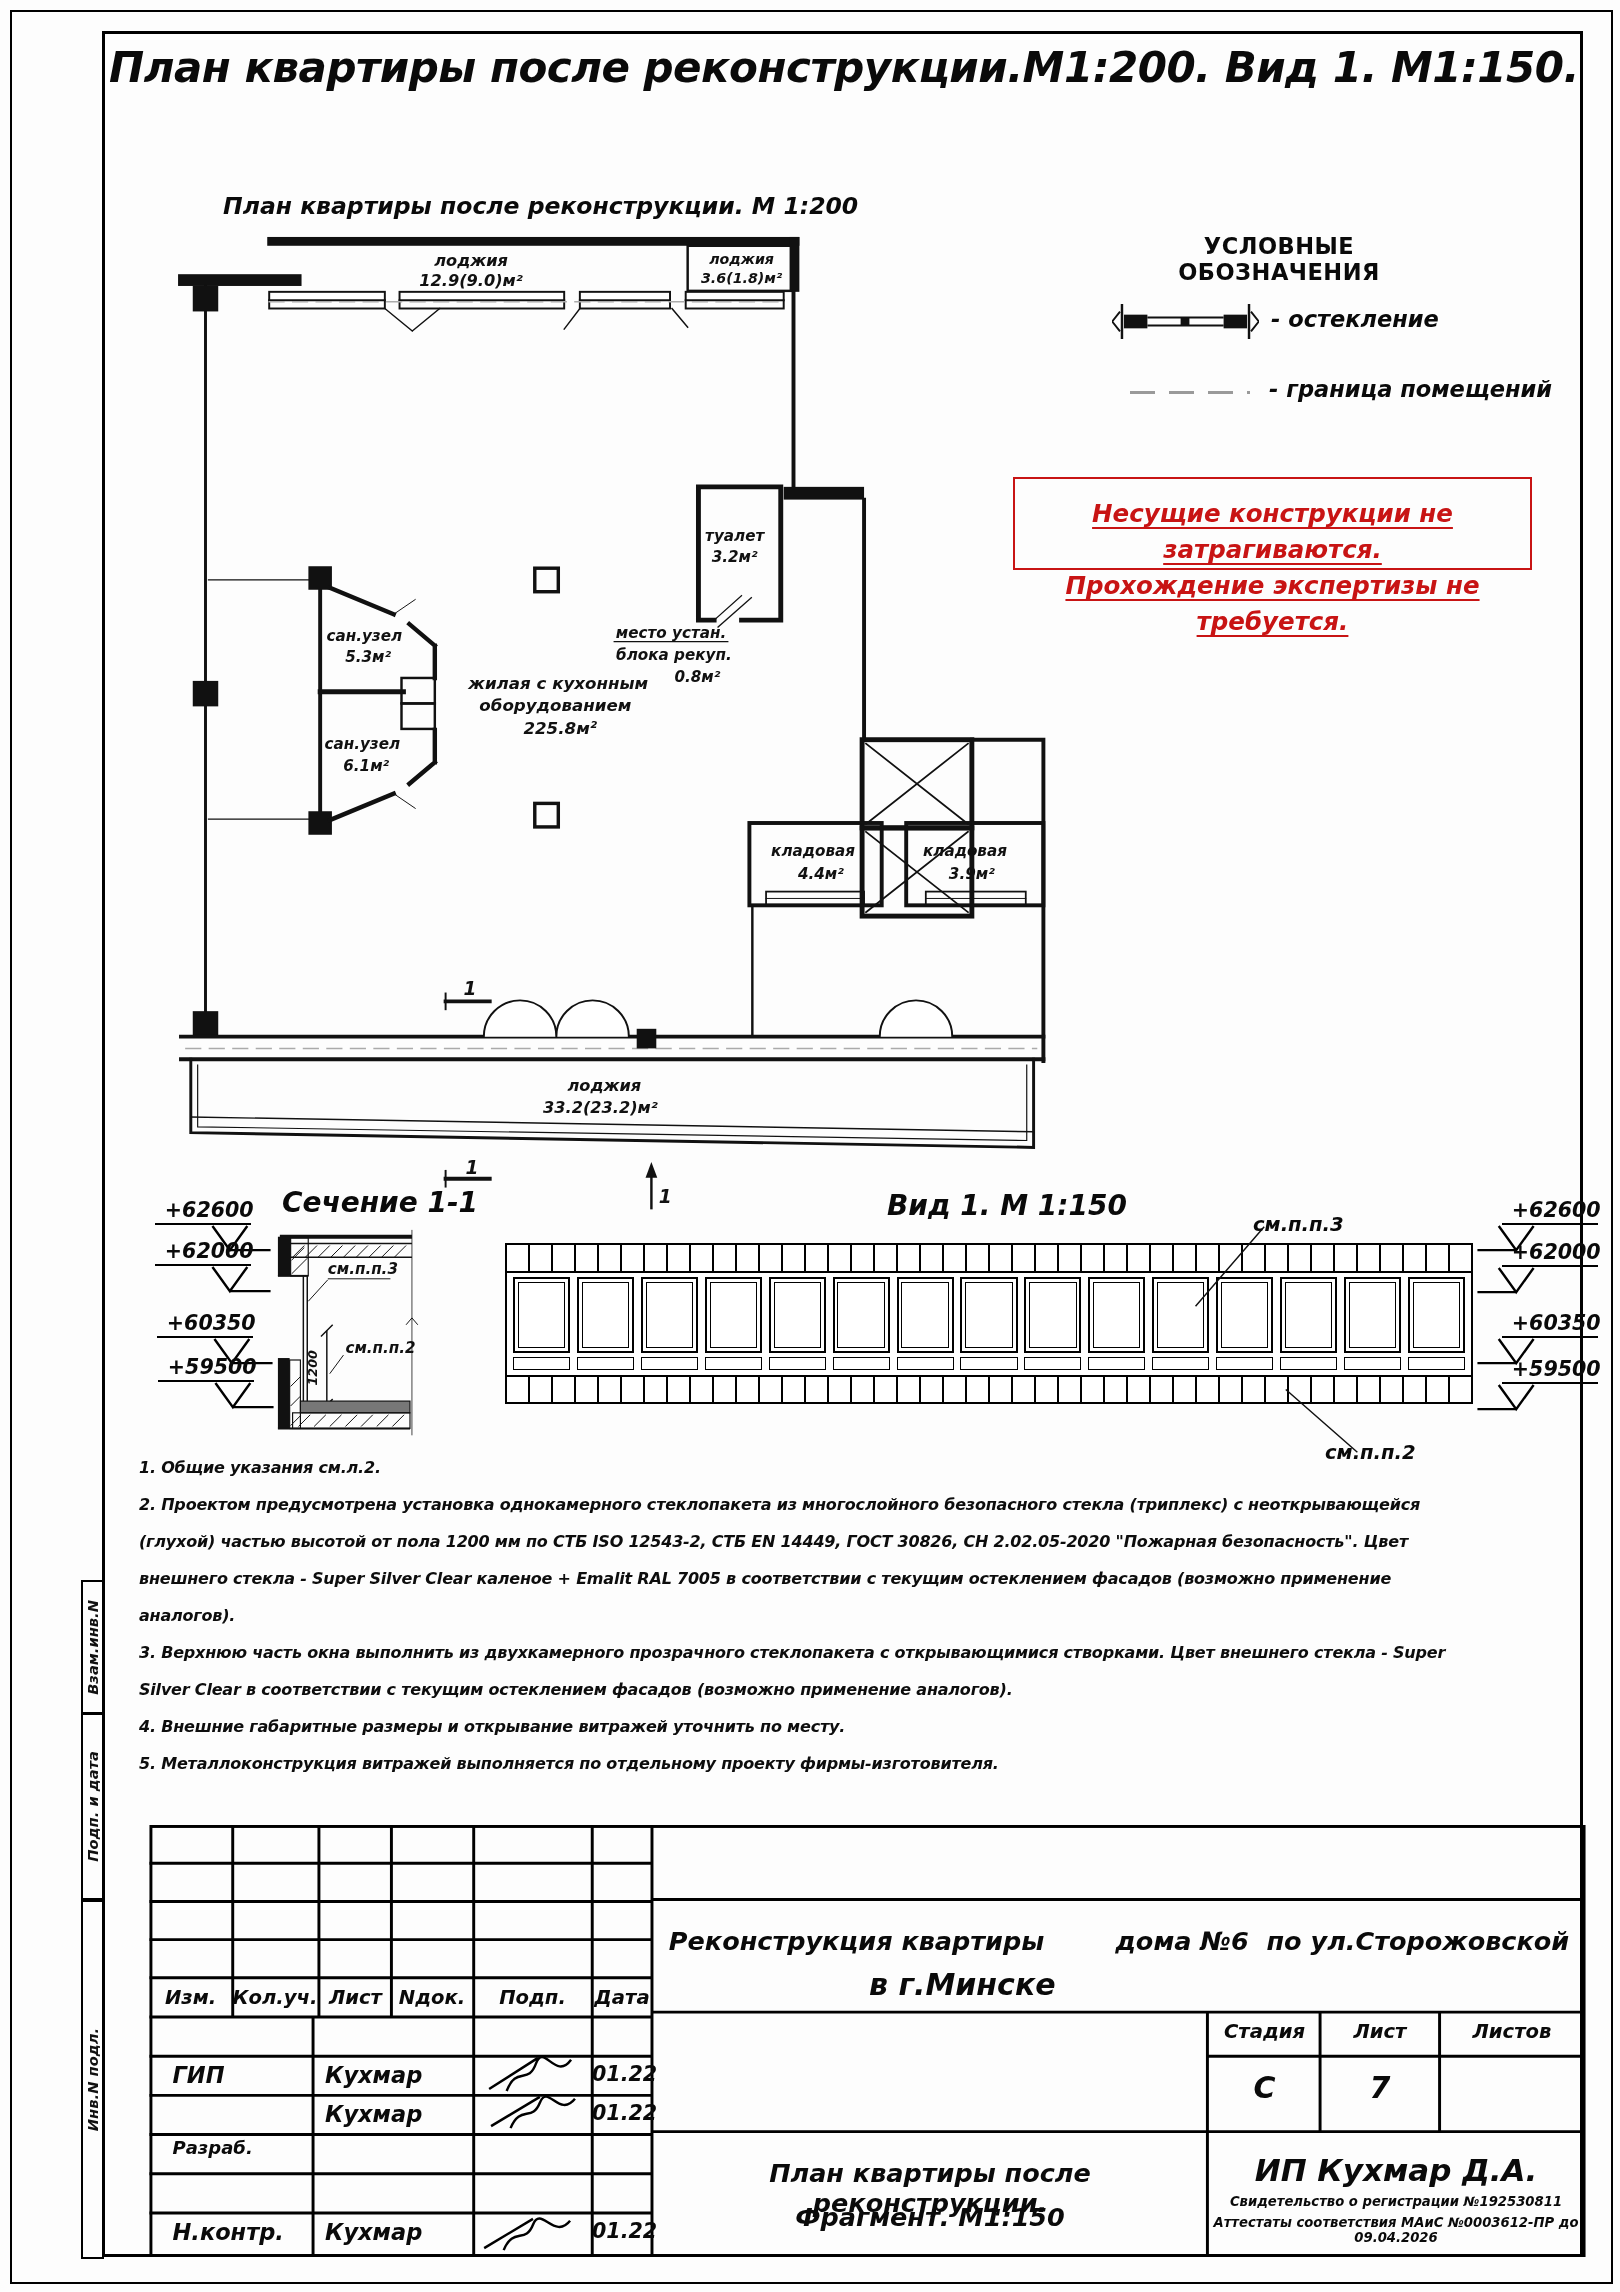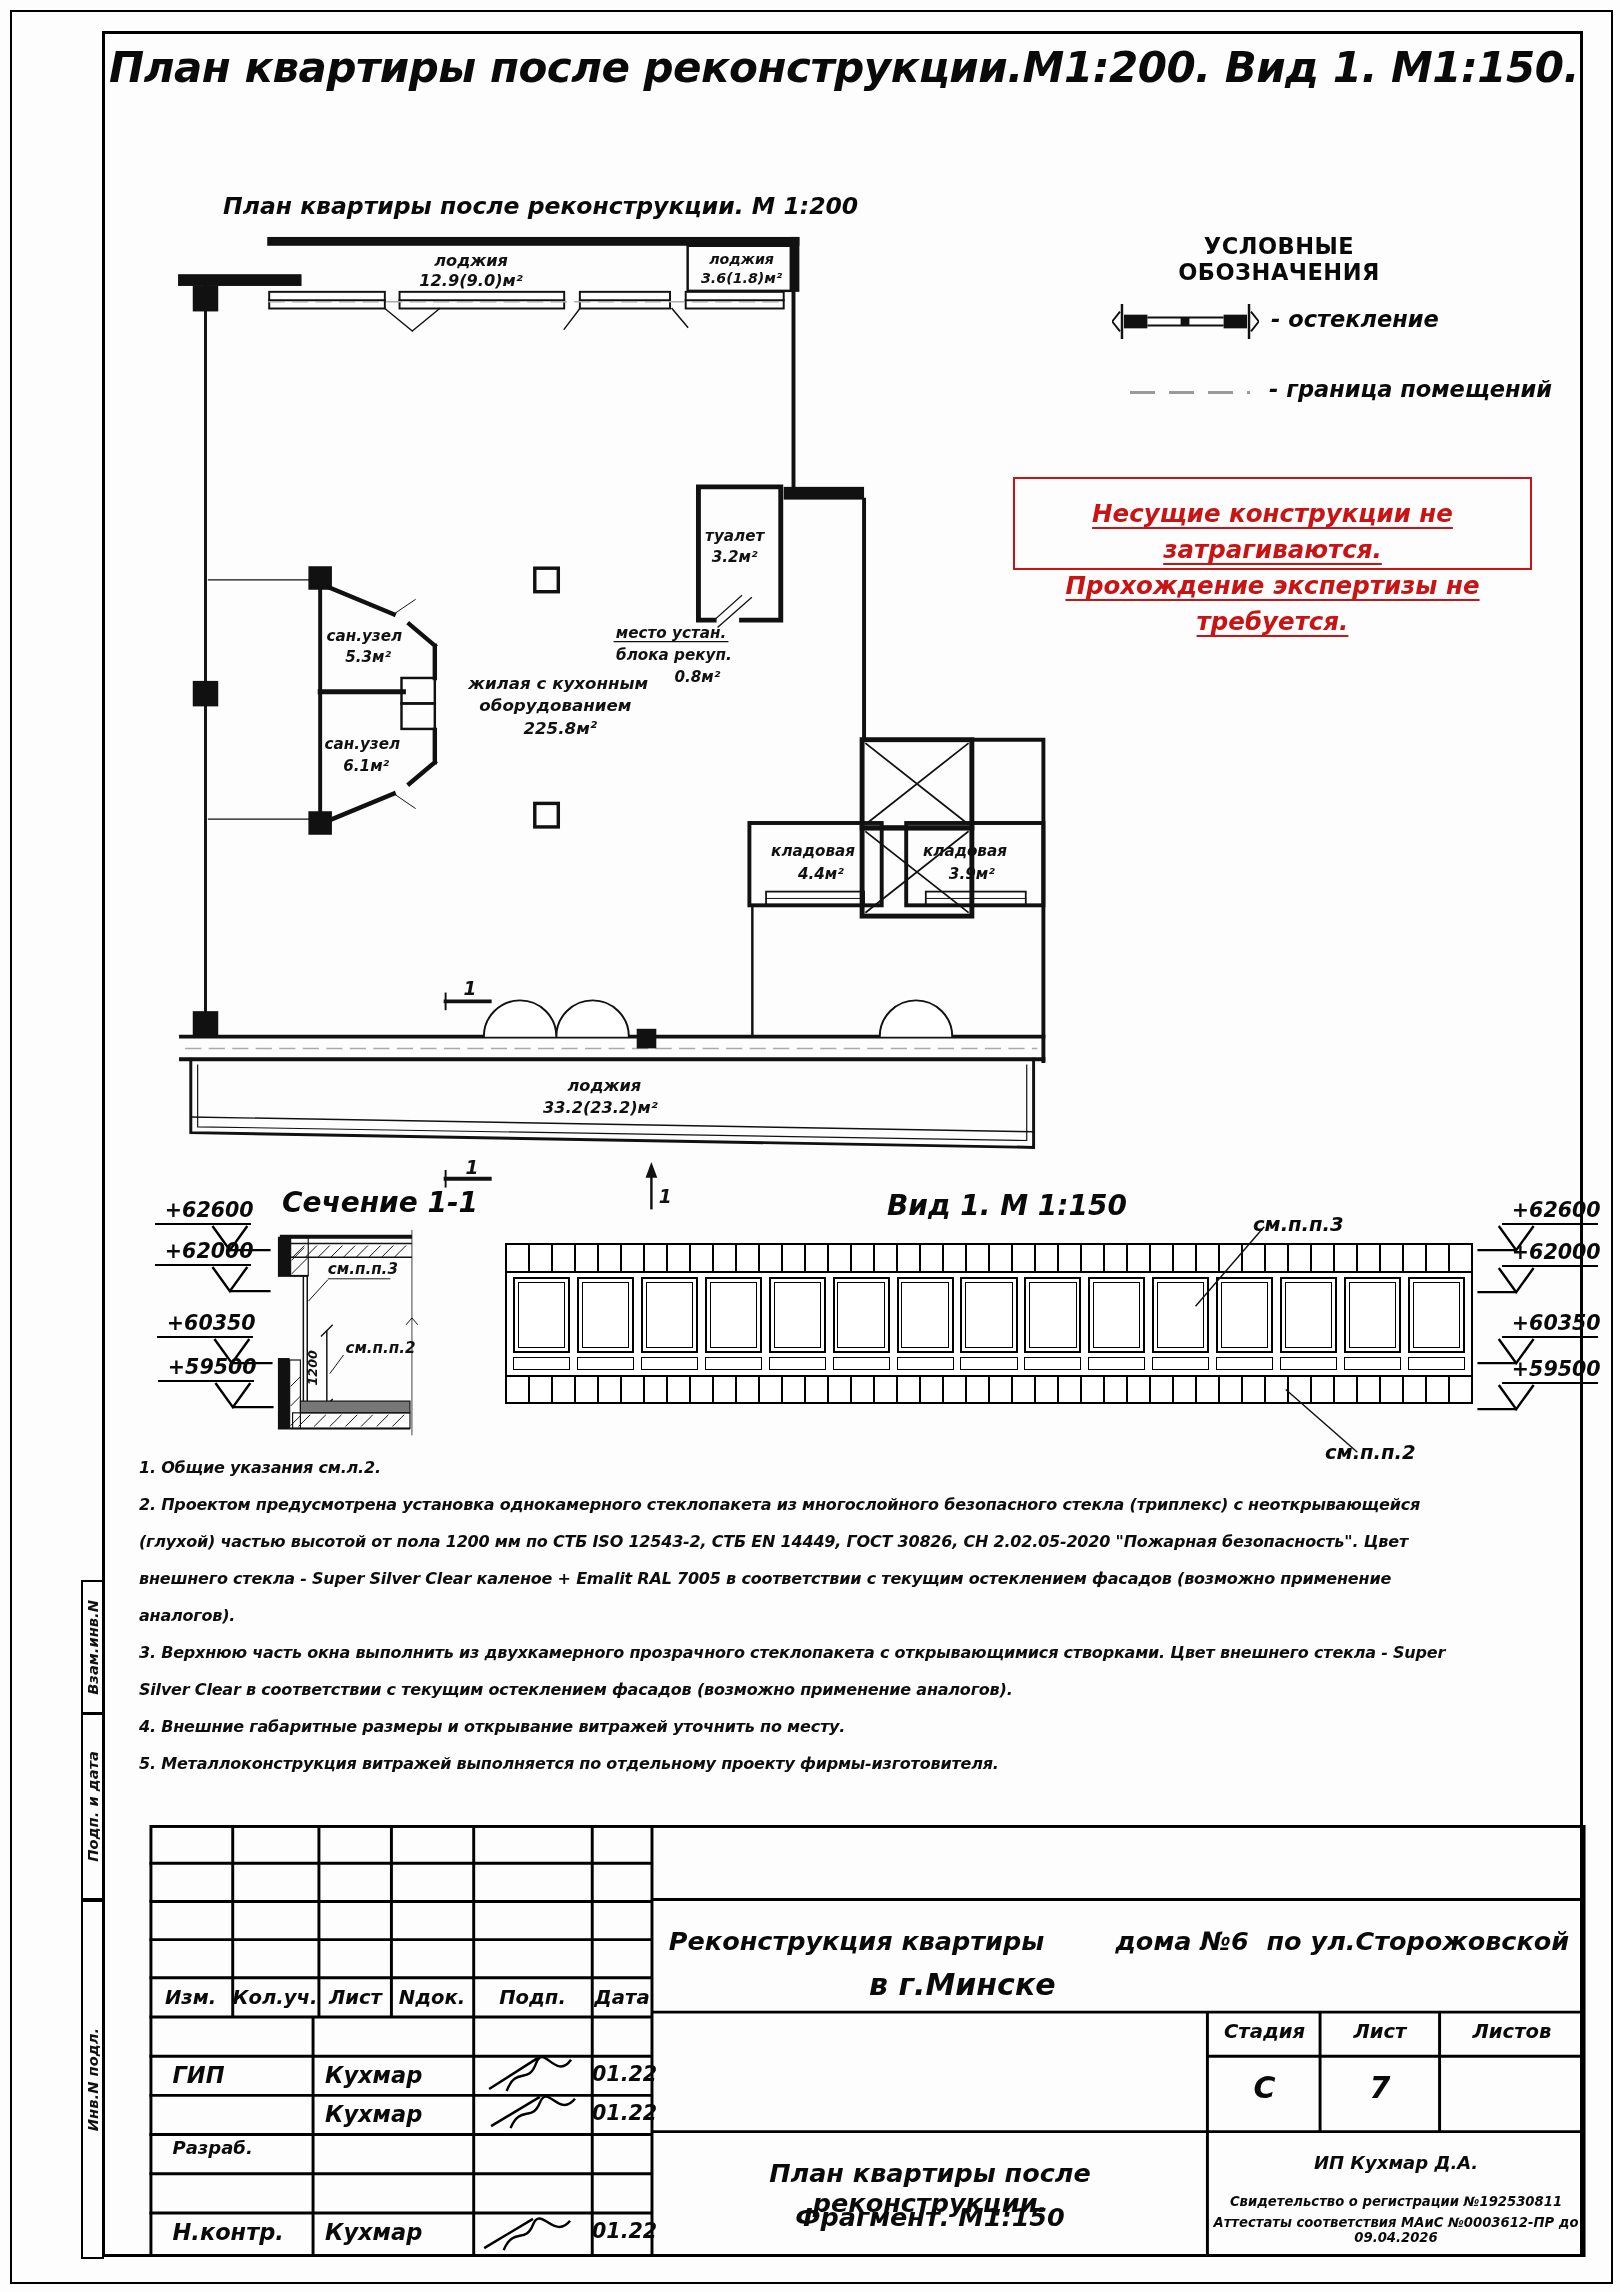--- a/index.html
+++ b/index.html
@@ -462,19 +462,19 @@
     <div class="cellt ctr" style="left:1059px;top:195px;width:113px;font-size:19.6px;">Стадия</div>
     <div class="cellt ctr" style="left:1171px;top:195px;width:120px;font-size:19.6px;">Лист</div>
     <div class="cellt ctr" style="left:1291px;top:195px;width:144px;font-size:19.6px;">Листов</div>
     <div class="cellt ctr" style="left:1059px;top:245px;width:113px;font-size:30px;">С</div>
     <div class="cellt ctr" style="left:1171px;top:245px;width:120px;font-size:30px;">7</div>
     <div class="cellt ctr" style="left:1291px;top:245px;width:144px;font-size:30px;"></div>
 
     <div class="cellt ctr" style="left:503px;top:333px;width:556px;font-size:25.5px;">План квартиры после реконструкции.</div>
     <div class="cellt ctr" style="left:503px;top:377px;width:556px;font-size:25.5px;">Фрагмент. М1:150</div>
 
-    <div class="cellt ctr" style="left:1059px;top:327px;width:376px;font-size:18px;">ИП Кухмар Д.А.</div>
+    <div class="cellt ctr" style="left:1059px;top:327px;width:376px;font-size:31px;">ИП Кухмар Д.А.</div>
     <div class="cellt ctr" style="left:1059px;top:369px;width:376px;font-size:13.2px;">Свидетельство о регистрации №192530811</div>
     <div class="cellt ctr" style="left:1059px;top:390px;width:376px;font-size:13.2px;">Аттестаты соответствия МАиС  №0003612-ПР до 09.04.2026</div>
   </div>
 
 </div>
 
 
 </body></html>

